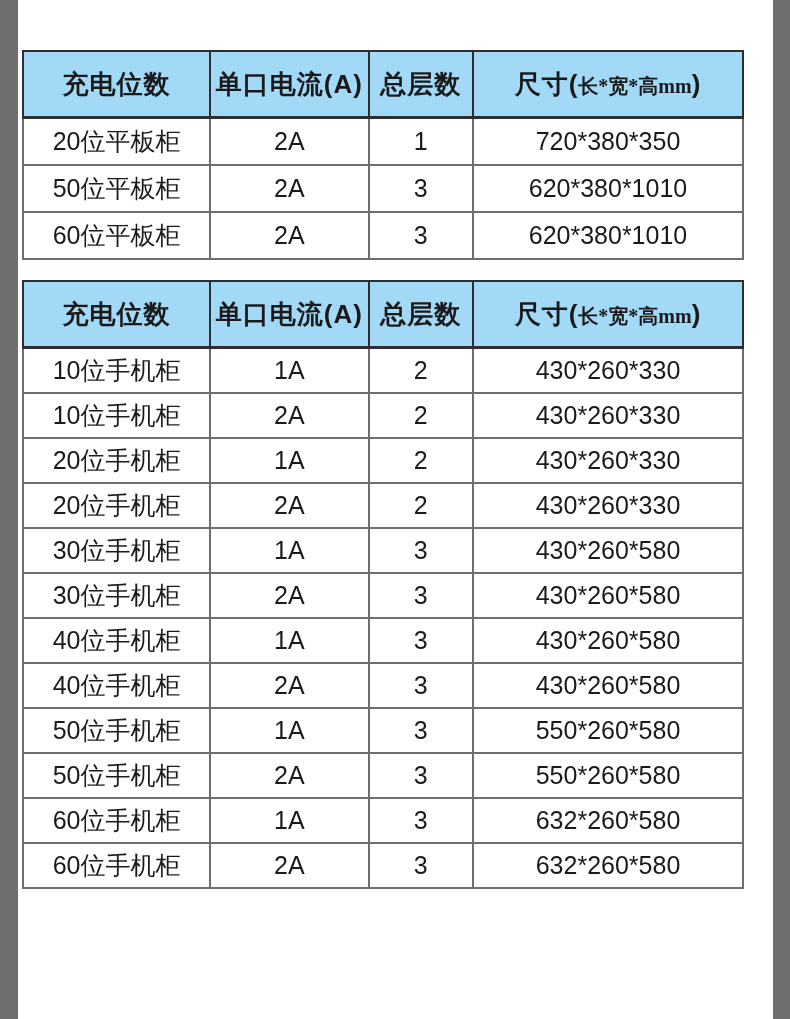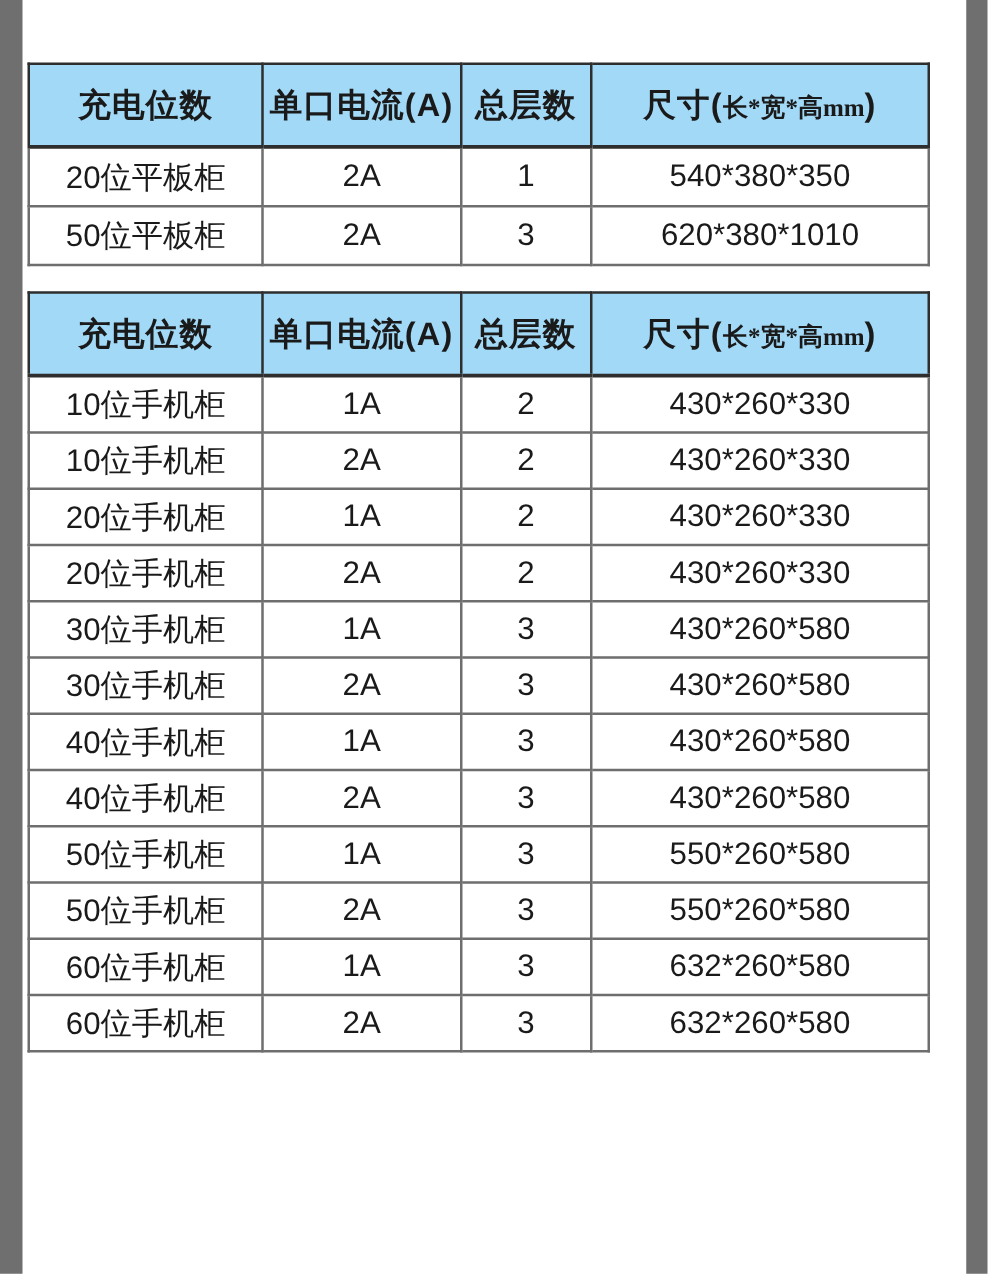--- a/index.html
+++ b/index.html
@@ -56,24 +56,30 @@
           <th>单口电流(A)</th>
           <th>总层数</th>
           <th><span>尺寸(</span><span class="dim-inner">长*宽*高mm</span><span>)</span></th>
         </tr>
       </thead>
       <tbody>
         <tr>
           <td>20位平板柜</td>
           <td>2A</td>
           <td>1</td>
-          <td>540*380*350</td>
+          <td>720*380*350</td>
         </tr>
         <tr>
           <td>50位平板柜</td>
+          <td>2A</td>
+          <td>3</td>
+          <td>620*380*1010</td>
+        </tr>
+        <tr>
+          <td>60位平板柜</td>
           <td>2A</td>
           <td>3</td>
           <td>620*380*1010</td>
         </tr>
       </tbody>
     </table>
   <table class="spec t2">
       <colgroup>
         <col style="width: 26%;">
         <col style="width: 22%;">

